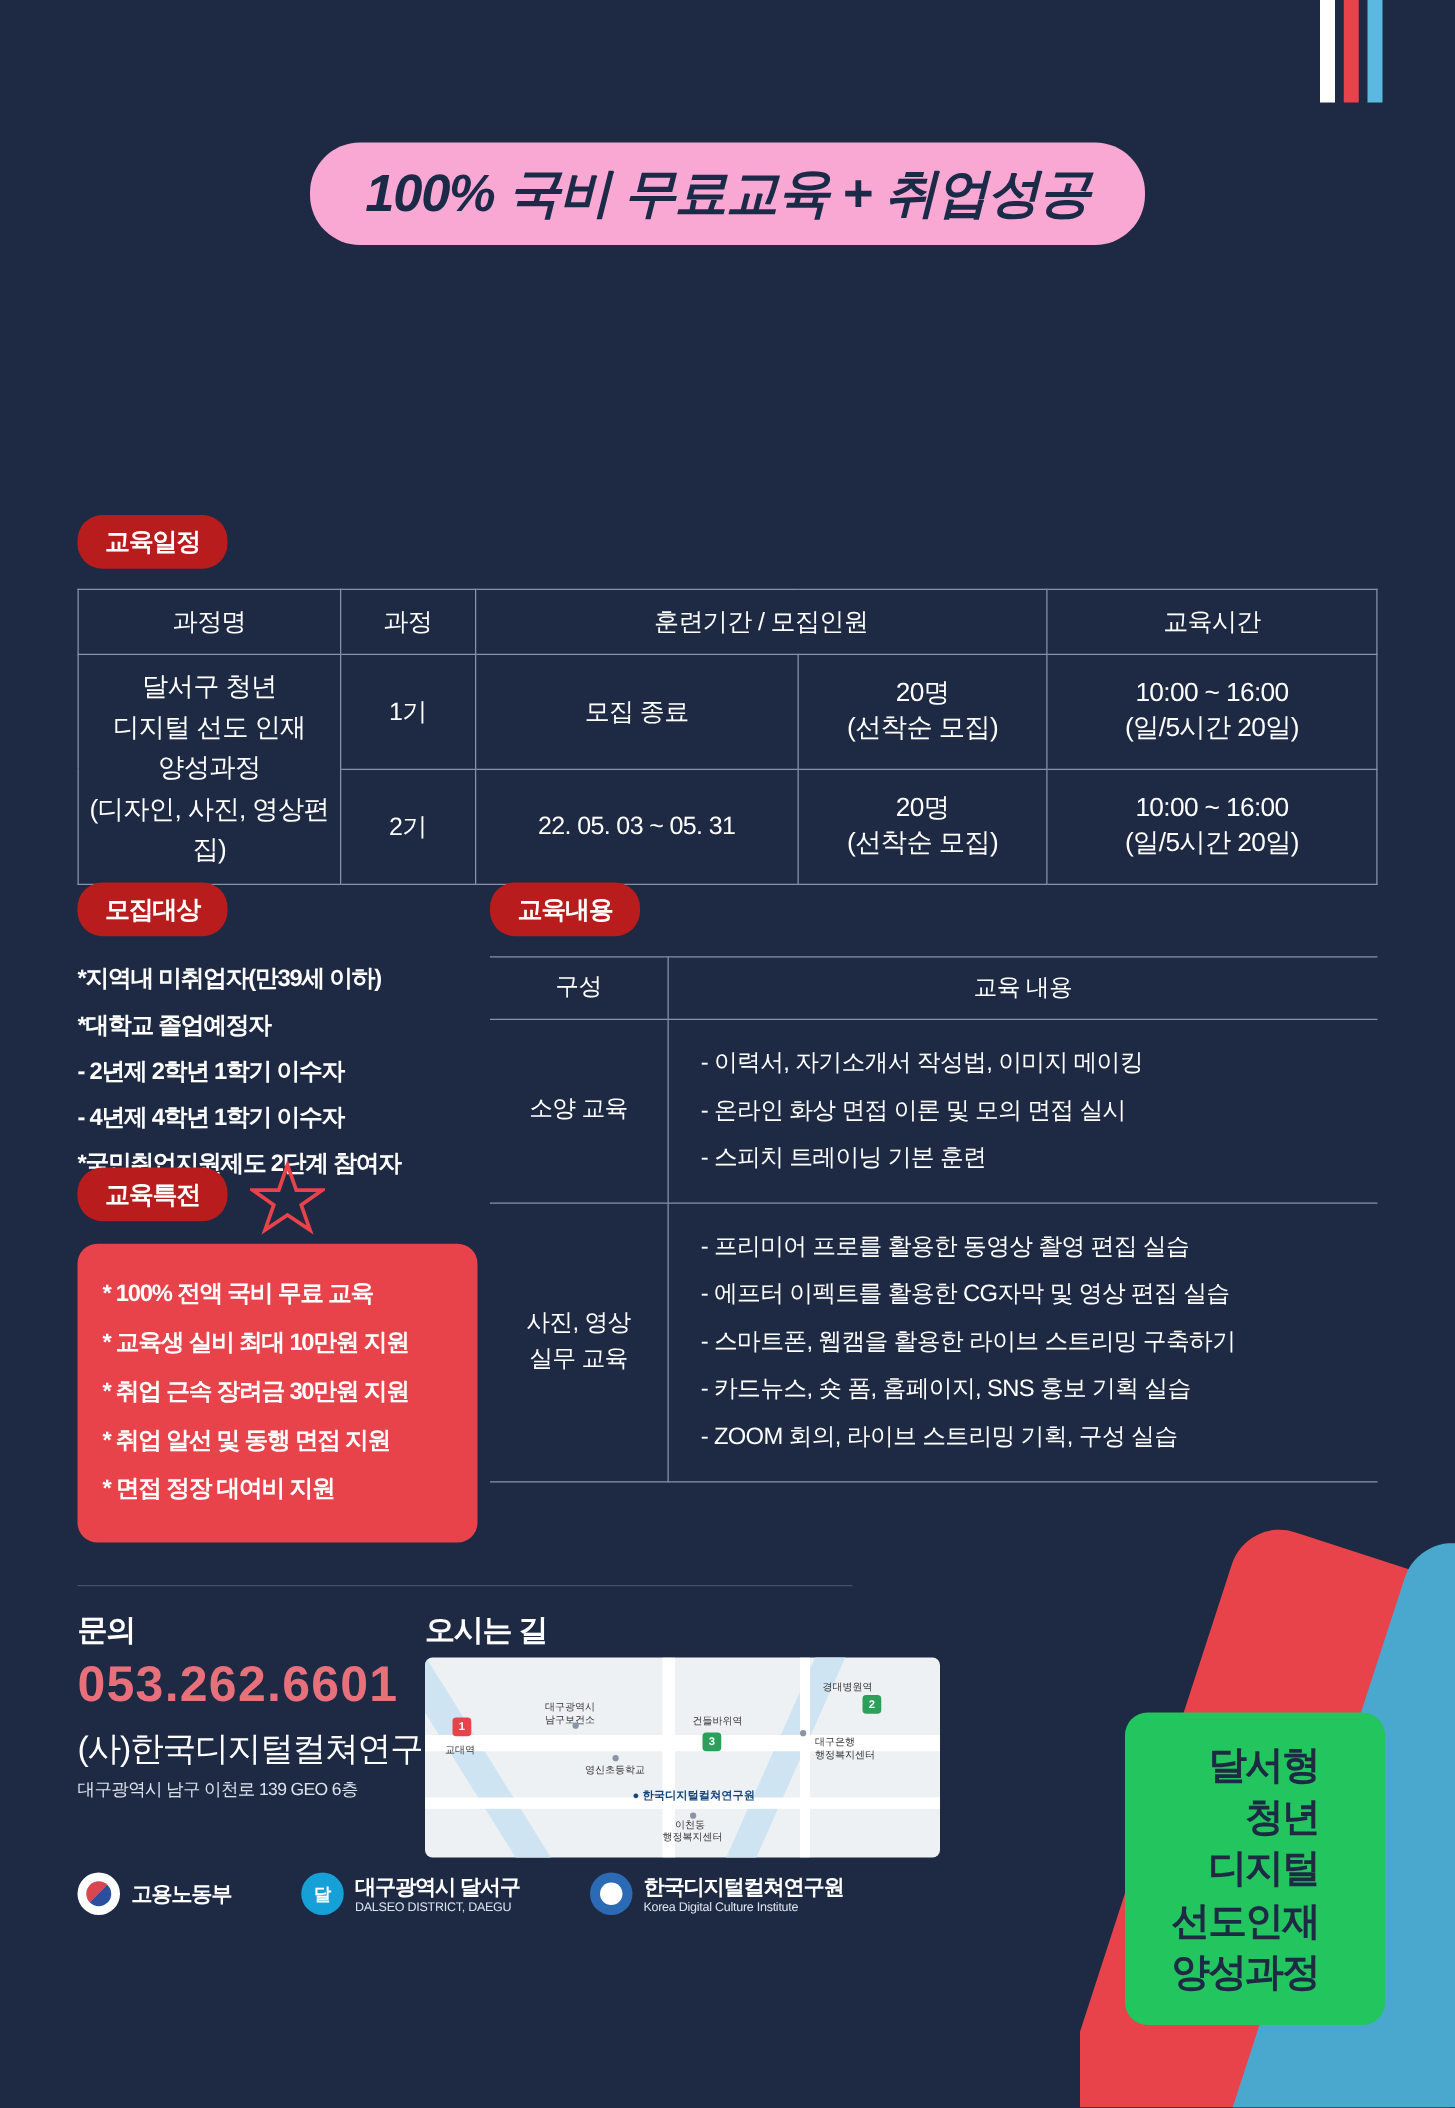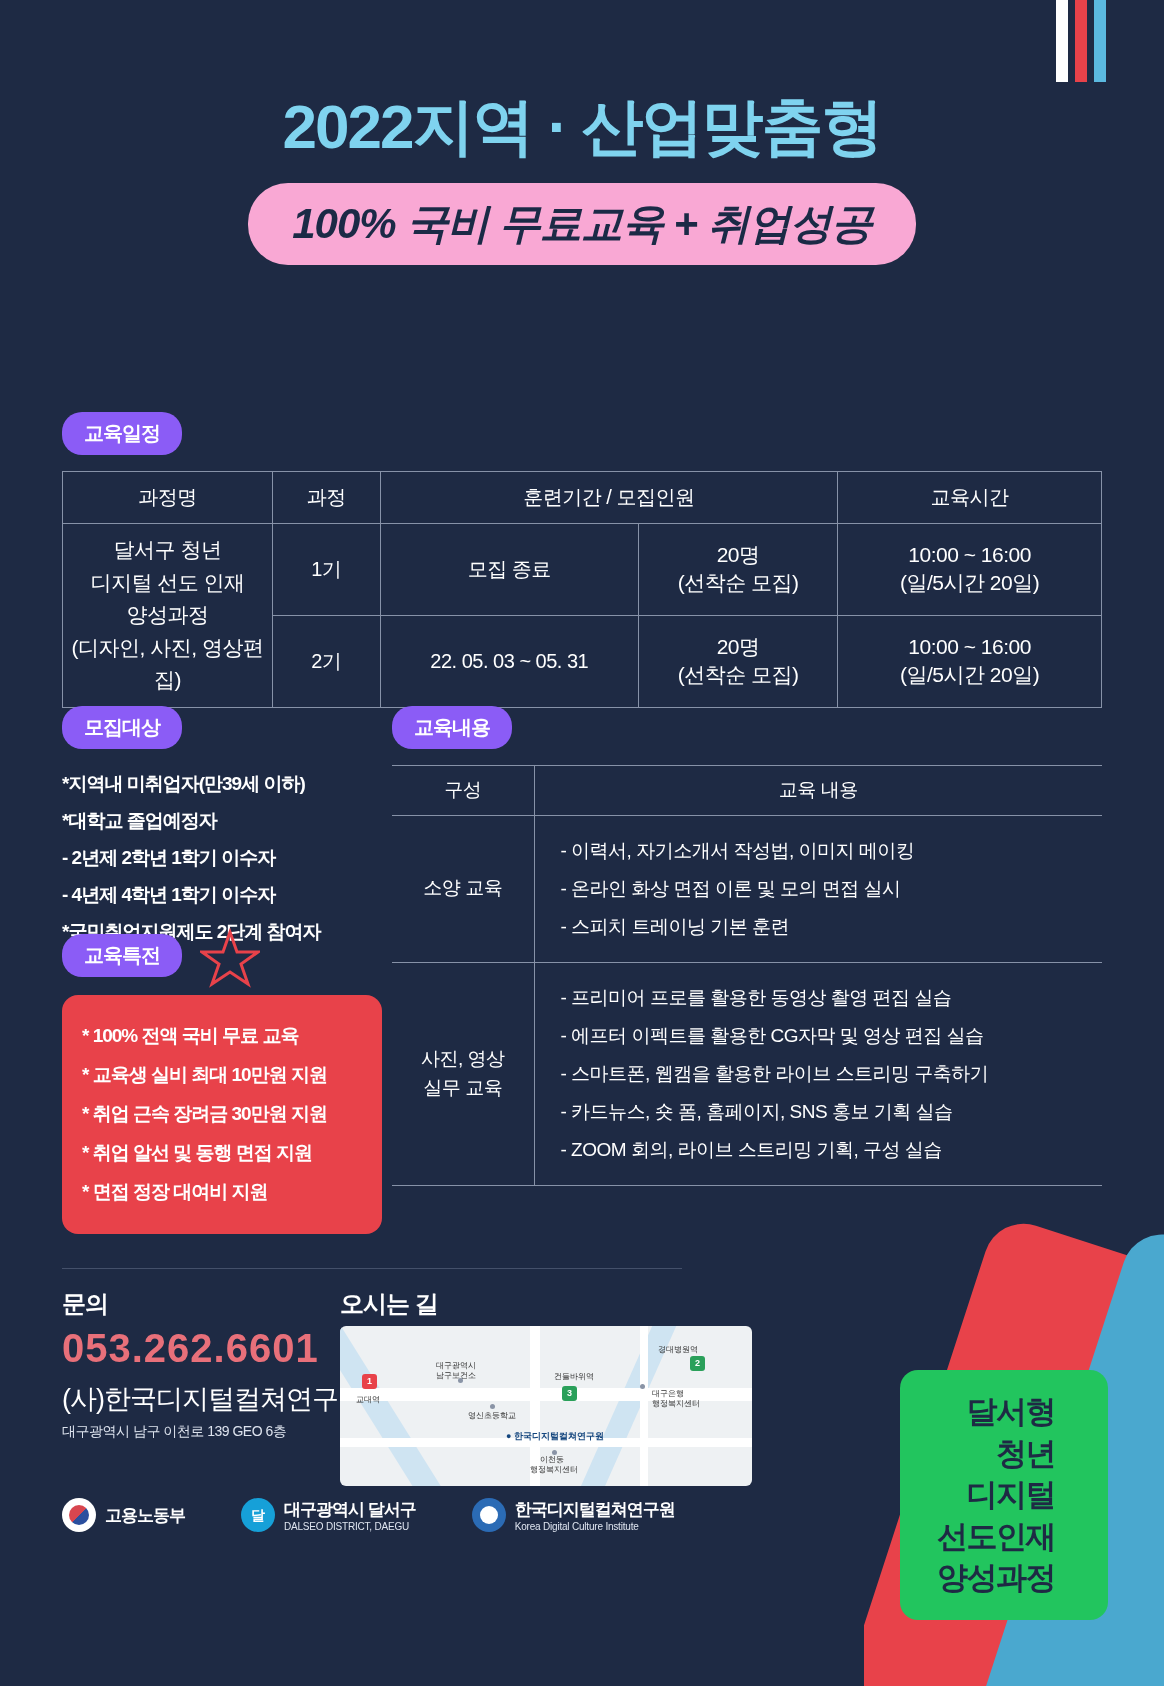--- a/index.html
+++ b/index.html
@@ -32,21 +32,21 @@
   }
   .pill {
     display:inline-block; margin-top:22px;
     background:#f9a8d4; color:#1b2a46;
     font-size:42px; font-weight:bold; letter-spacing:-1px;
     padding:13px 44px; border-radius:40px;font-style:italic;
   }
 
   
   .tag {
-    display:inline-block; background:#8b5cf6; color:#fff;
+    display:inline-block; background:#b91c1c; color:#fff;
     font-size:20px; font-weight:bold; letter-spacing:-1px;
     padding:8px 22px; border-radius:20px;
   }
 
   
   .sec-schedule { position:absolute; left:62px; top:412px; width:1040px; }
   .sched-table {
     width:1040px; border-collapse:collapse; margin-top:16px;
     background:transparent;
   }
@@ -146,21 +146,20 @@
 </head>
 <body>
 
 <div class="top-bars">
   <i class="bar-white"></i>
   <i class="bar-red"></i>
   <i class="bar-blue"></i>
 </div>
 
 <div class="header">
-  <div class="title1">2022지역 · 산업맞춤형</div>
   <div class="pill">100% 국비 무료교육 + 취업성공</div>
 </div>
 
 <div class="sec-schedule">
   <span class="tag">교육일정</span>
   <table class="sched-table">
     <tbody>
         <tr>
       <th style="width:195px">과정명</th>
       <th style="width:100px">과정</th>

